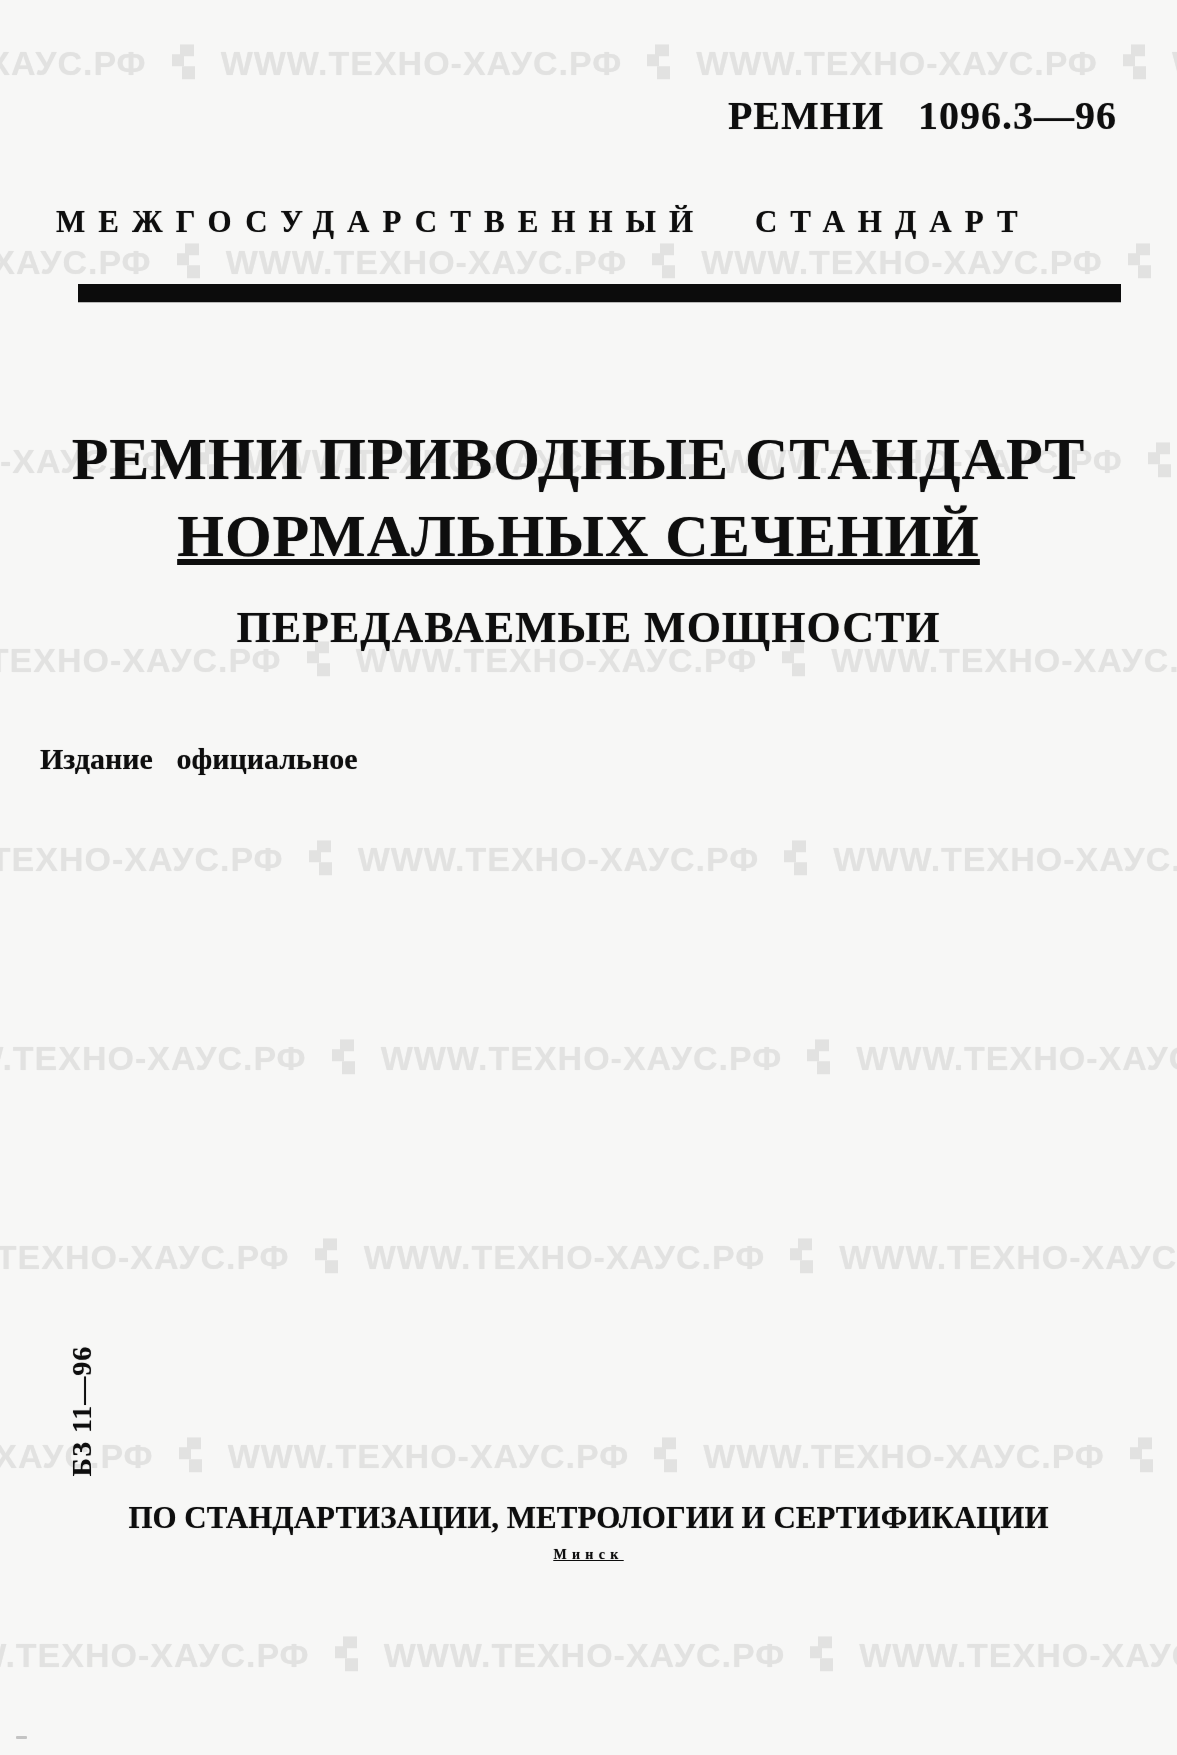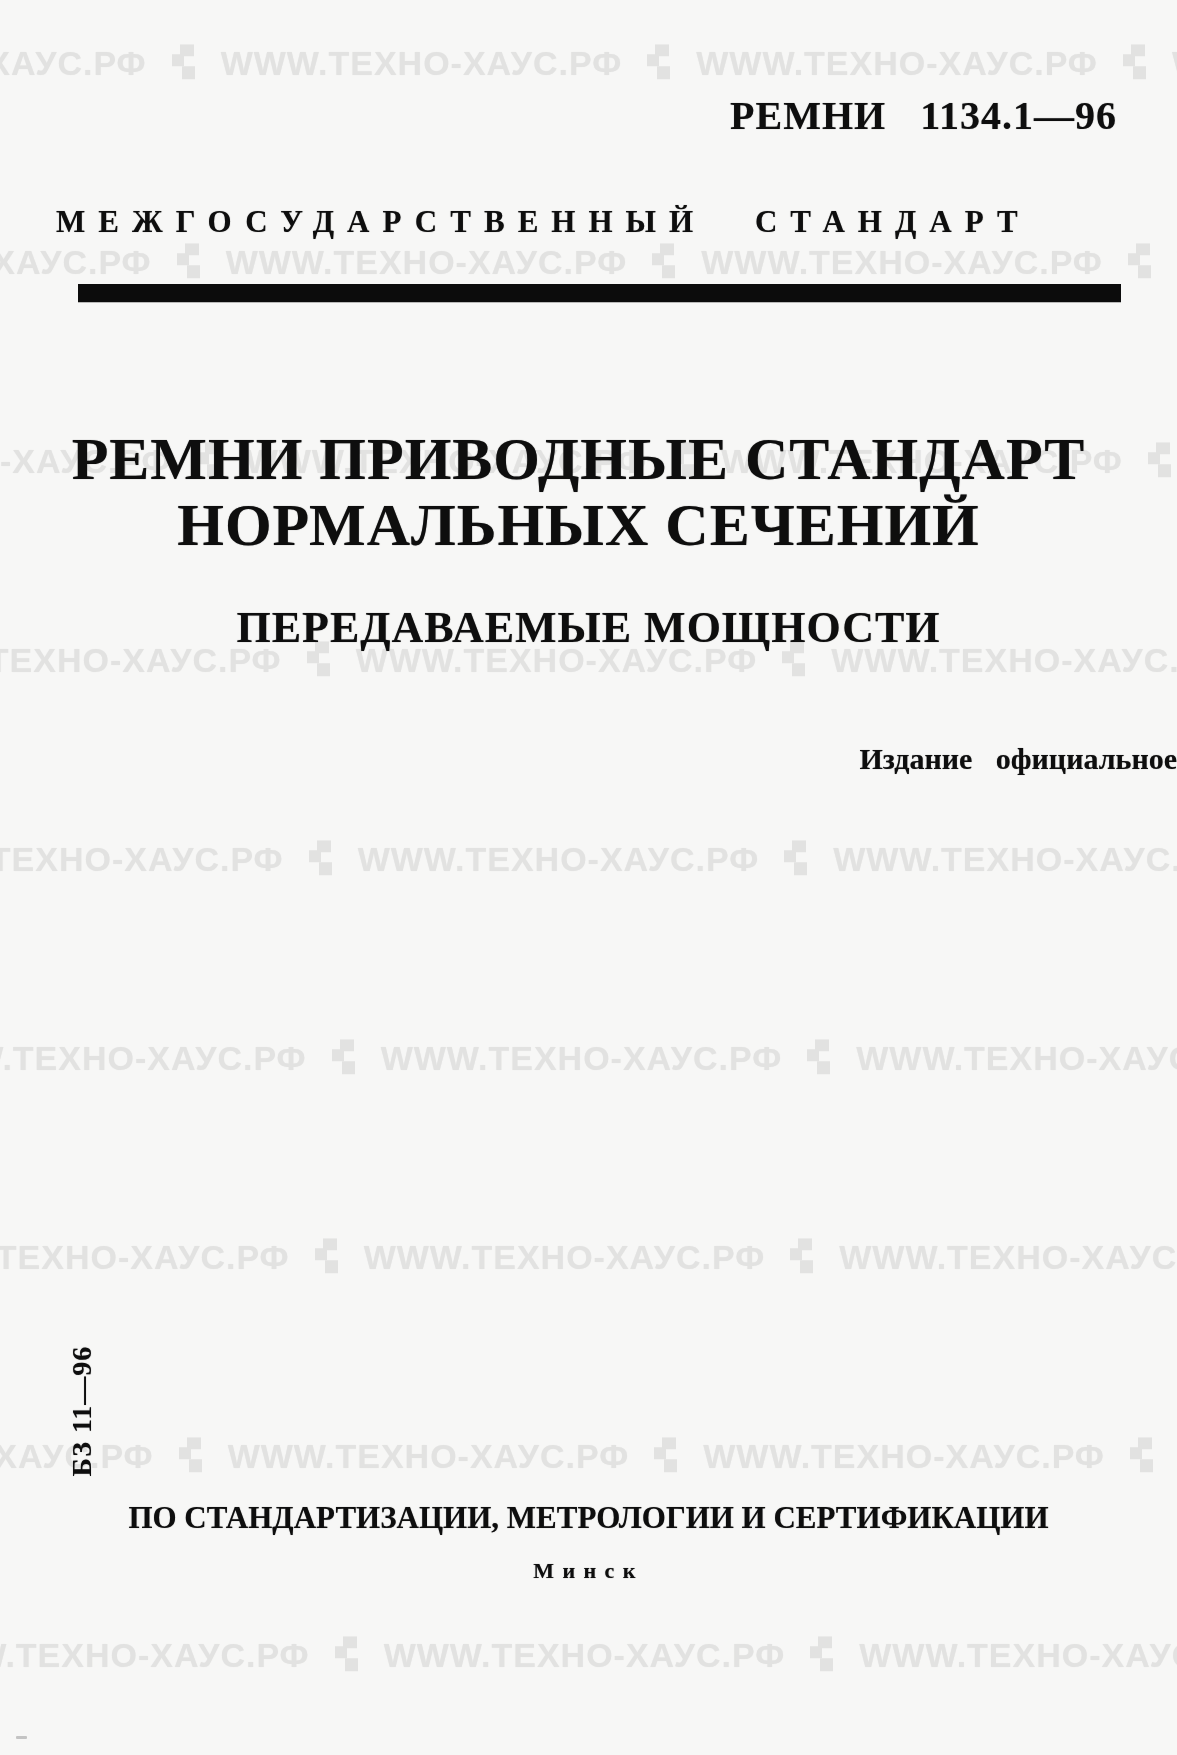--- a/index.html
+++ b/index.html
@@ -60,53 +60,54 @@
   .main-title{
     left:0;right:20px;
     text-align:center;
     font-size:60px;font-weight:bold;
     letter-spacing:1px;
     line-height:62px;
     text-shadow:0 0 1px rgba(10,10,10,.5);
     white-space:nowrap;
   }
   .main-title.line1{top:428px;}
-  .main-title.line2{top:494px;}
+  .main-title.line2{top:505px;text-decoration:underline;}
   .subtitle{
     top:602px;left:0;right:0;
     text-align:center;
     font-size:44px;font-weight:bold;
     letter-spacing:1px;
     text-shadow:0 0 1px rgba(10,10,10,.5);
     white-space:nowrap;
   }
   .edition{
     top:742px;left:0;right:0;
-    text-align:right;
+    text-align:left;
     font-size:30px;font-weight:bold;
     word-spacing:16px;
     text-shadow:0 0 1px rgba(10,10,10,.45);
+    padding-left:40px;
   }
   .side-code{
     top:1411px;left:82px;
     transform:translate(-50%,-50%) rotate(-90deg);
     font-size:28px;font-weight:bold;
     letter-spacing:1px;
     white-space:nowrap;
     text-shadow:0 0 1px rgba(10,10,10,.45);
   }
   .council{
     top:1500px;left:0;right:0;
     text-align:center;
     font-weight:bold;
     text-shadow:0 0 1px rgba(10,10,10,.45);
   }
   .council .line1{font-size:26px;line-height:32px;}
   .council .line2{font-size:31px;line-height:36px;white-space:nowrap;}
-  .council .city{font-size:22px;line-height:30px;letter-spacing:.38em;margin-top:20px;}
+  .council .city{font-size:14px;line-height:30px;letter-spacing:.38em;margin-top:4px;text-decoration:underline;}
   .artifact-dash{
     top:1736px;left:16px;
     width:11px;height:3px;
     background:#a9a9a9;border-radius:1px;opacity:.65;
   }
 </style>
 </head>
 <body>
 
 <div class="page">
@@ -205,21 +206,21 @@
             <rect x="4" y="10" width="12" height="12" fill="#e2e2e1"></rect>
             <rect x="14" y="22" width="13" height="13" fill="#e2e2e1"></rect>
           </svg></span><span class="wm-text">WWW.ТЕХНО-ХАУС.РФ</span><span class="wm-icon"><svg width="34" height="38" viewBox="0 0 34 38" xmlns="http://www.w3.org/2000/svg">
             <rect x="12" y="0" width="14" height="12" fill="#e2e2e1"></rect>
             <rect x="4" y="10" width="12" height="12" fill="#e2e2e1"></rect>
             <rect x="14" y="22" width="13" height="13" fill="#e2e2e1"></rect>
           </svg></span><span class="wm-text">WWW.ТЕХНО-ХАУС.РФ</span></div>
     </div>
 
   <div class="ink gost-number">
-    <span>РЕМНИ</span><span class="gap"></span><span>1134.1—96</span>
+    <span>РЕМНИ</span><span class="gap"></span><span>1096.3—96</span>
   </div>
 
   <div class="ink std-header">МЕЖГОСУДАРСТВЕННЫЙ СТАНДАРТ</div>
 
   <div class="ink black-bar"></div>
 
   <div class="ink main-title line1">РЕМНИ ПРИВОДНЫЕ СТАНДАРТ</div>
   <div class="ink main-title line2">НОРМАЛЬНЫХ СЕЧЕНИЙ</div>
 
   <div class="ink subtitle">ПЕРЕДАВАЕМЫЕ МОЩНОСТИ</div>

